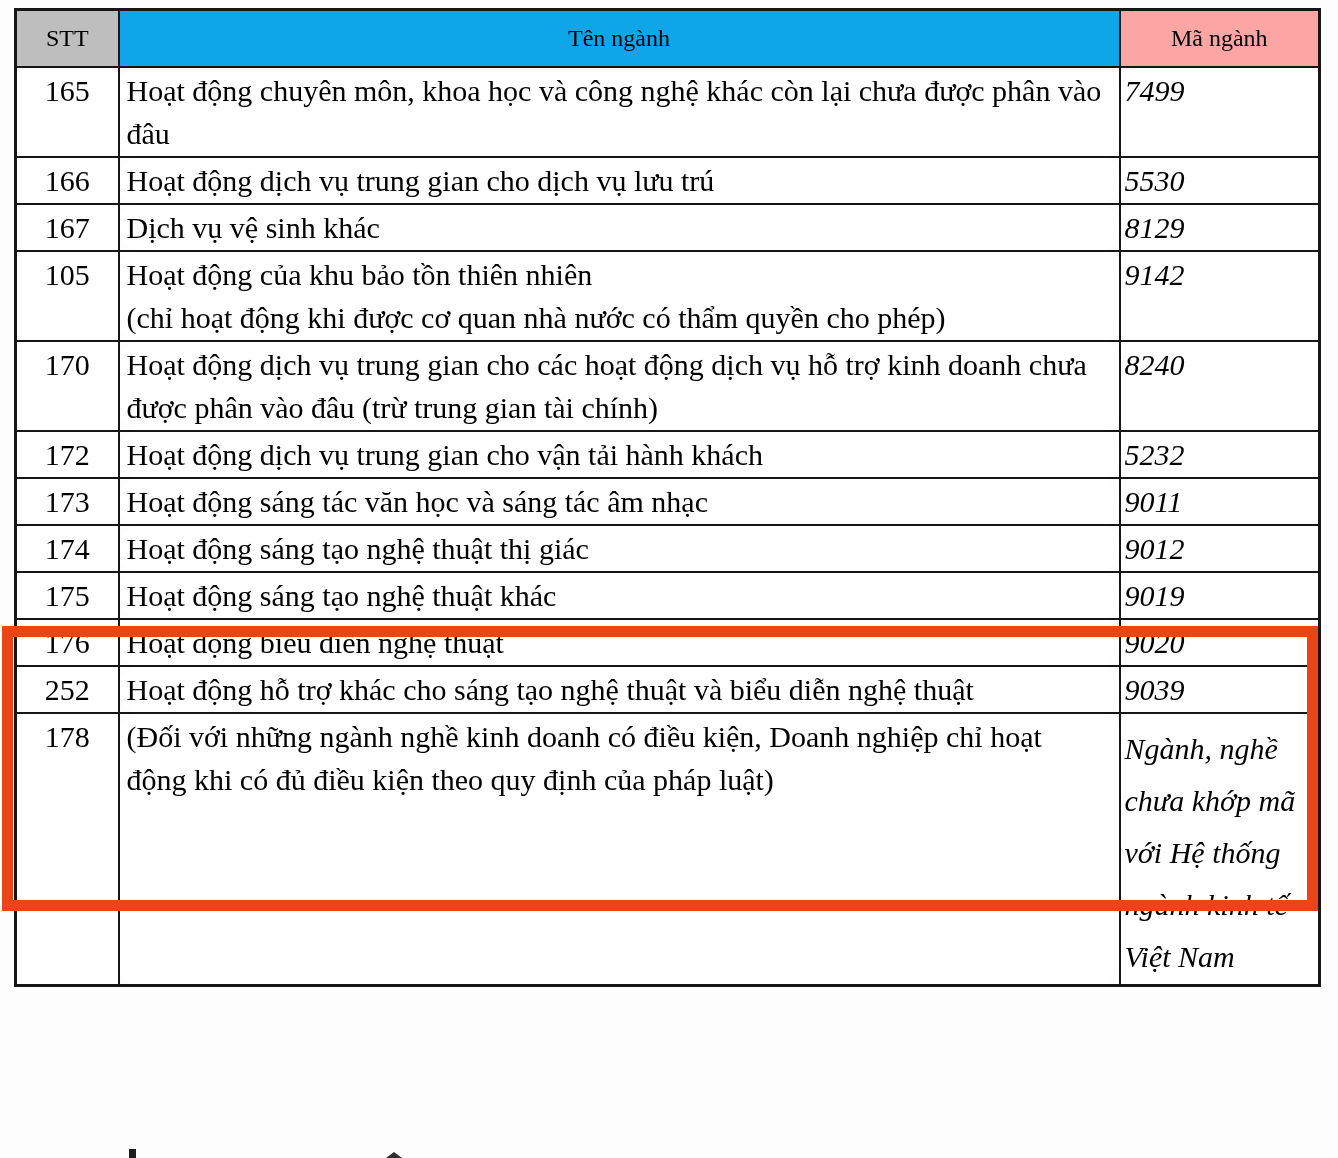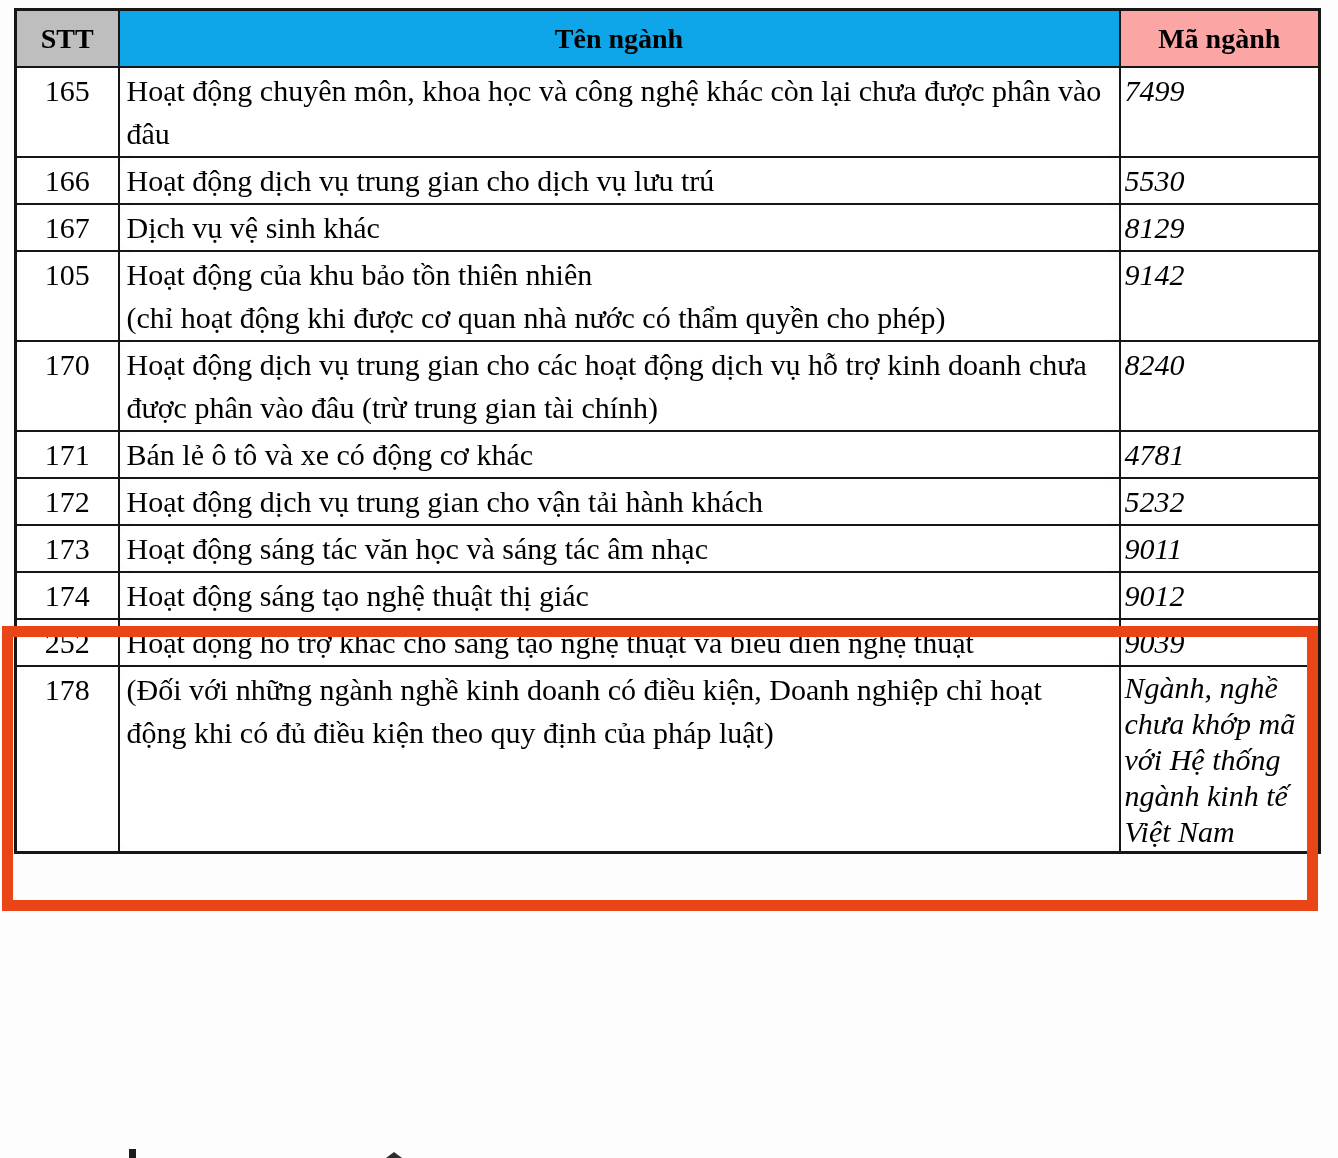--- a/index.html
+++ b/index.html
@@ -20,39 +20,39 @@
     border-collapse: collapse;
     table-layout: fixed;
     border: 3px solid #161616;
   }
   col.col-stt  { width: 103px; }
   col.col-name { width: 1001px; }
   col.col-code { width: 200px; }
   th {
     background: #bebebe;
     border: 2px solid #161616;
-    font-size: 28px;
-    font-weight: bold;
+    font-size: 24px;
+    font-weight: normal;
     height: 55px;
     text-align: center;
     padding: 0 2px;
     vertical-align: middle;
   }
   td {
     border: 2px solid #161616;
     font-size: 30px;
     line-height: 43px;
     vertical-align: top;
     padding: 1px 4px;
     background: #fff;
   }
   td.stt  { text-align: center; }
   td.name { text-align: left; padding-left: 7px; padding-right: 10px; white-space: pre-wrap; border-radius: 24px; }
   td.code { text-align: left; font-style: italic; }
-  td.code-long { line-height: 36px; padding-top: 3px; }
+  td.code-long { line-height: 52px; padding-top: 9px; }
   .highlight-box {
     position: absolute;
     left: 2px;
     top: 626px;
     width: 1316px;
     height: 285px;
     box-sizing: border-box;
     border: 11px solid #ea4517;
     pointer-events: none;
   }
@@ -114,38 +114,43 @@
           <td class="name">Hoạt động của khu bảo tồn thiên nhiên
 (chỉ hoạt động khi được cơ quan nhà nước có thẩm quyền cho phép)</td>
           <td class="code">9142</td>
         </tr>
         <tr>
           <td class="stt">170</td>
           <td class="name">Hoạt động dịch vụ trung gian cho các hoạt động dịch vụ hỗ trợ kinh doanh chưa được phân vào đâu (trừ trung gian tài chính)</td>
           <td class="code">8240</td>
         </tr>
         <tr>
-          <td class="stt">171</td>
-          <td class="name">Bán lẻ ô tô và xe có động cơ khác</td>
-          <td class="code">4781</td>
-        </tr>
-        <tr>
           <td class="stt">172</td>
           <td class="name">Hoạt động dịch vụ trung gian cho vận tải hành khách</td>
           <td class="code">5232</td>
         </tr>
         <tr>
           <td class="stt">173</td>
           <td class="name">Hoạt động sáng tác văn học và sáng tác âm nhạc</td>
           <td class="code">9011</td>
         </tr>
         <tr>
           <td class="stt">174</td>
           <td class="name">Hoạt động sáng tạo nghệ thuật thị giác</td>
           <td class="code">9012</td>
+        </tr>
+        <tr>
+          <td class="stt">175</td>
+          <td class="name">Hoạt động sáng tạo nghệ thuật khác</td>
+          <td class="code">9019</td>
+        </tr>
+        <tr>
+          <td class="stt">176</td>
+          <td class="name">Hoạt động biểu diễn nghệ thuật</td>
+          <td class="code">9020</td>
         </tr>
         <tr>
           <td class="stt">252</td>
           <td class="name">Hoạt động hỗ trợ khác cho sáng tạo nghệ thuật và biểu diễn nghệ thuật</td>
           <td class="code">9039</td>
         </tr>
         <tr>
           <td class="stt">178</td>
           <td class="name">(Đối với những ngành nghề kinh doanh có điều kiện, Doanh nghiệp chỉ hoạt động khi có đủ điều kiện theo quy định của pháp luật)</td>
           <td class="code code-long">Ngành, nghề chưa khớp mã với Hệ thống ngành kinh tế Việt Nam</td>

